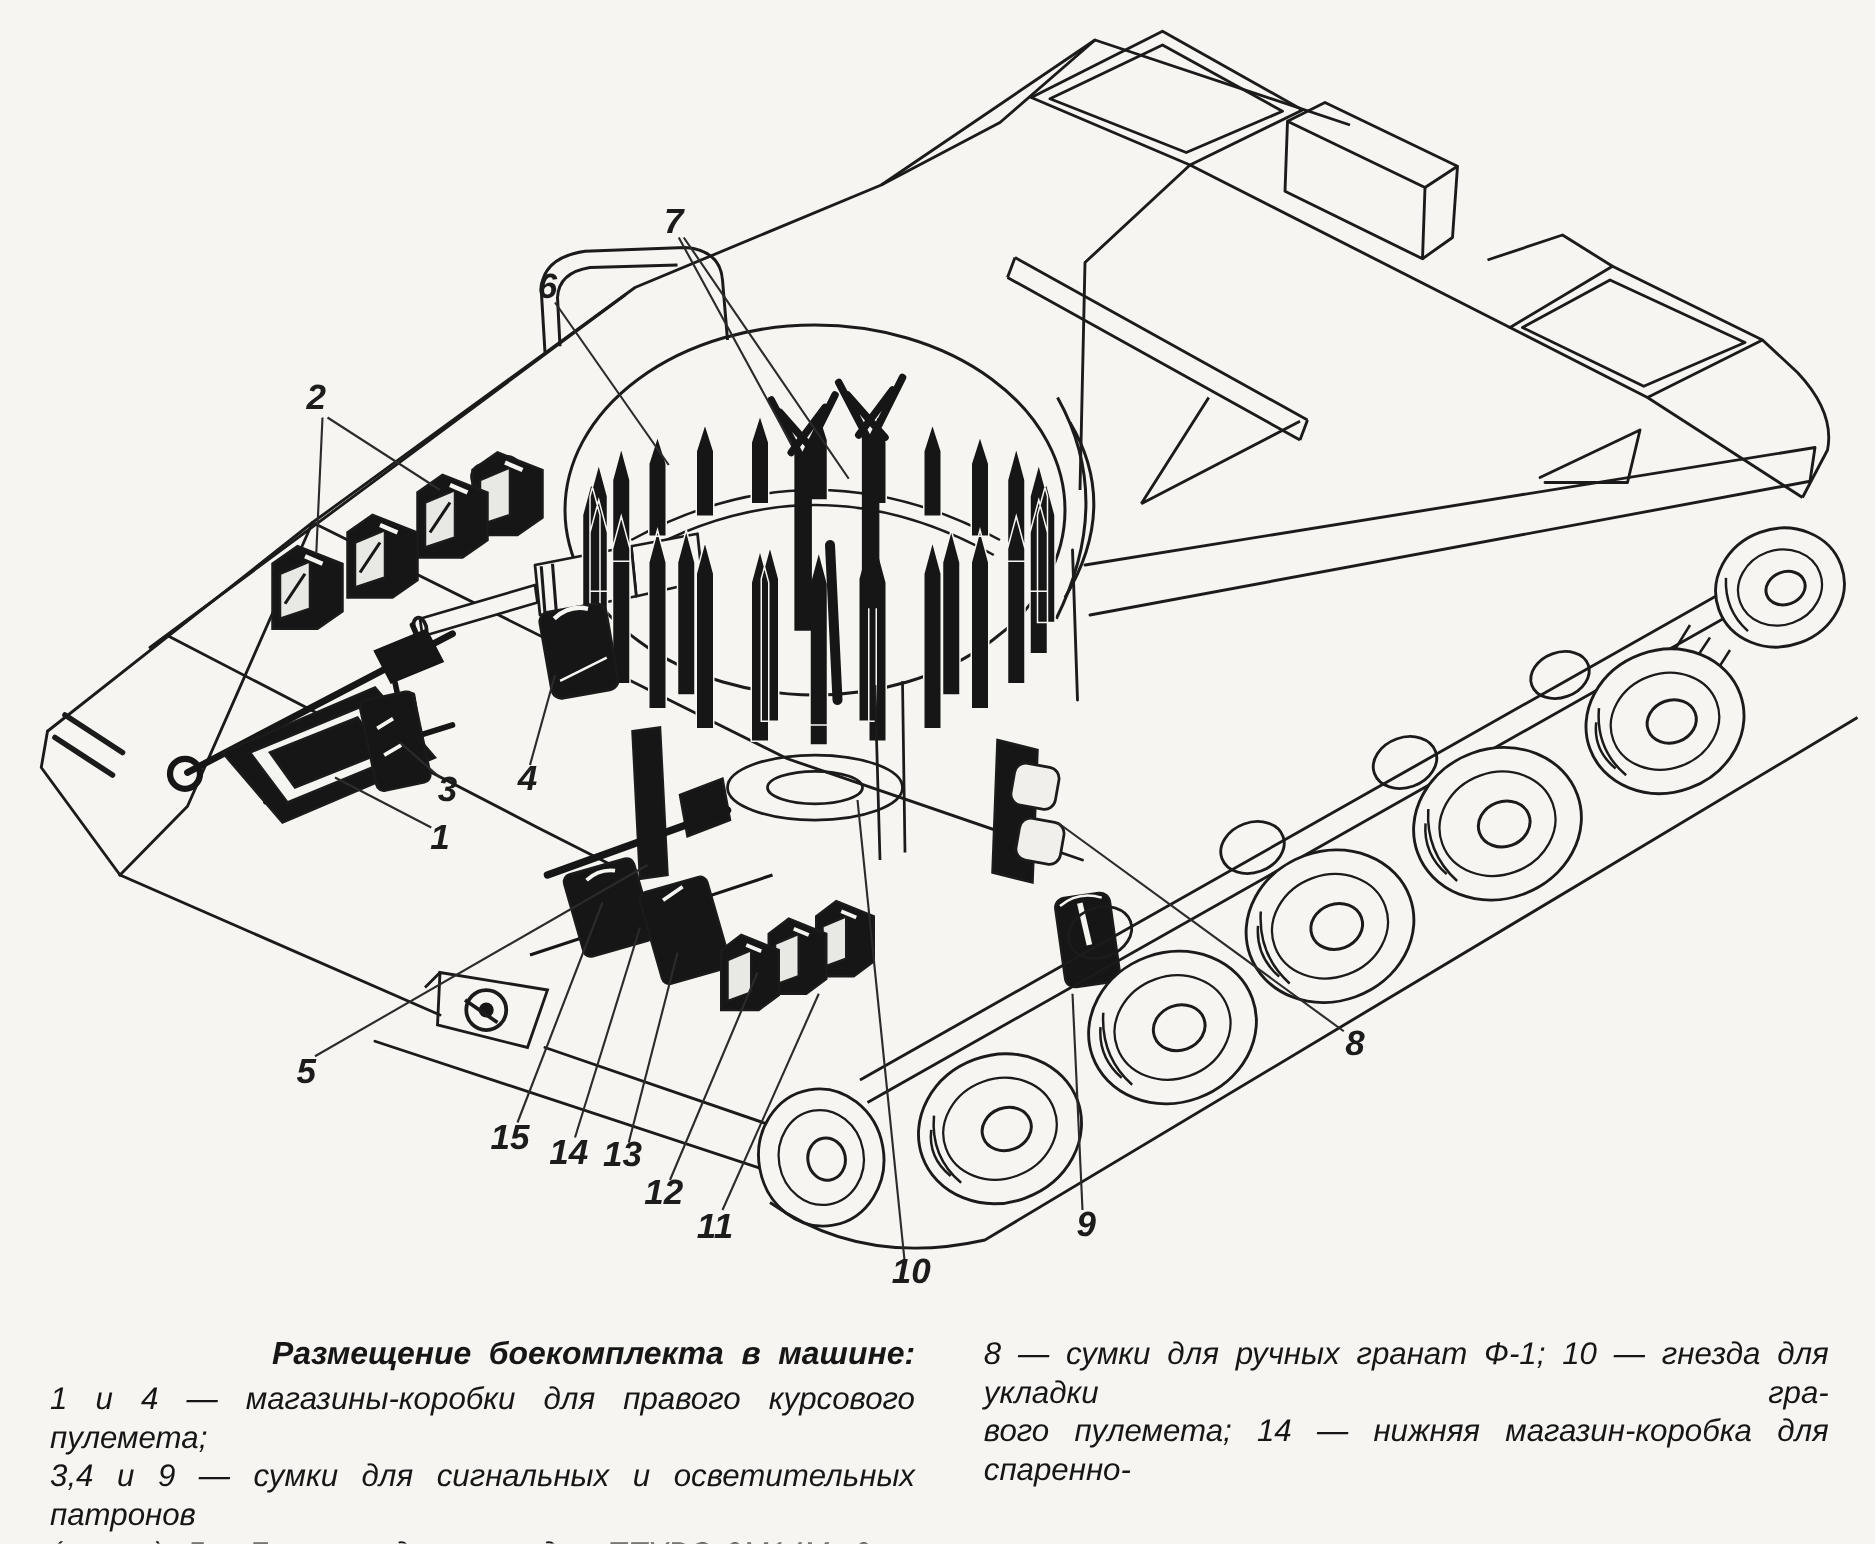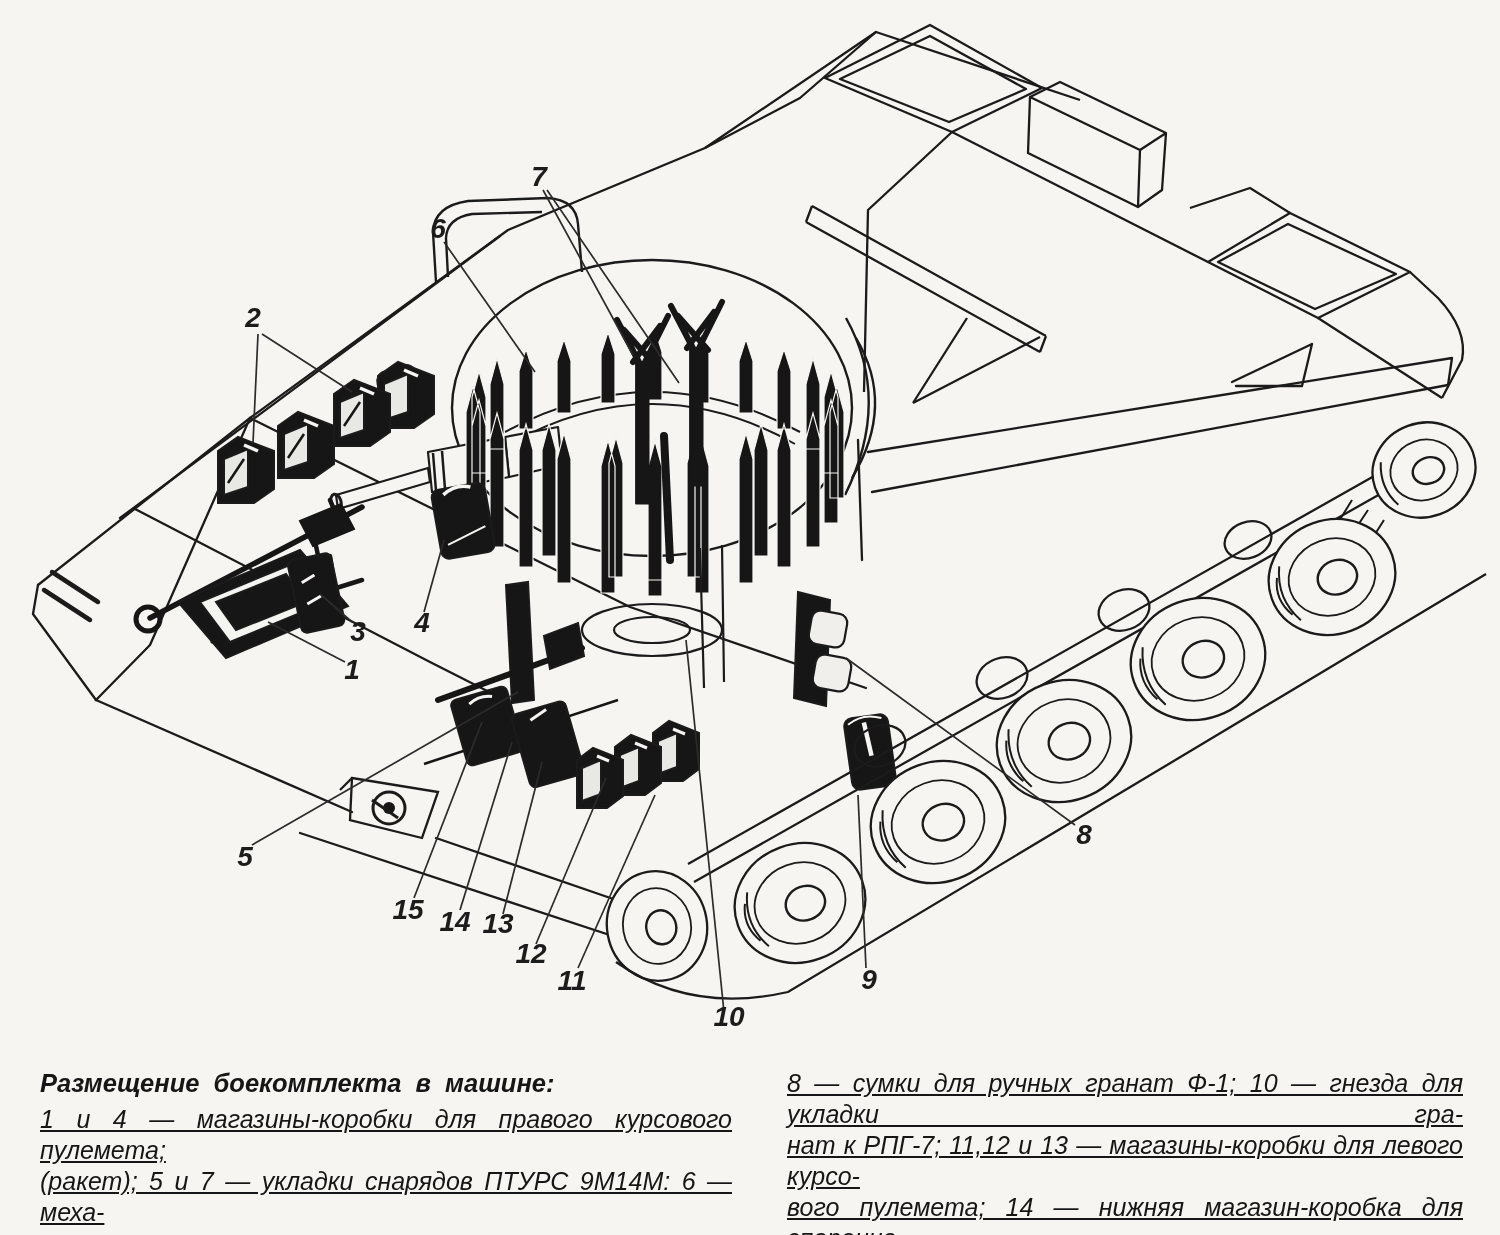--- a/index.html
+++ b/index.html
@@ -5,23 +5,23 @@
   html,body{margin:0;padding:0;background:#f6f5f2;}
   .page{position:relative;width:1500px;height:1235px;background:#f6f5f2;overflow:hidden;
         font-family:"Liberation Sans",sans-serif;}
   .drawing-svg{position:absolute;top:0;left:0;}
   .lbl{font-family:"Liberation Sans",sans-serif;font-style:italic;font-weight:700;
        font-size:28px;fill:#1c1c1c;text-anchor:middle;}
   .caption-col{position:absolute;top:1068px;color:#161616;}
   .caption-col.left{left:40px;width:692px;}
   .caption-col.right{left:787px;width:676px;}
   .cap-title{margin:0 0 5px 0;font:italic 700 25.5px/31px "Liberation Sans",sans-serif;
-             word-spacing:7px;white-space:nowrap;}
+             word-spacing:7px;white-space:nowrap;text-align:right;}
   .cap-line{margin:0;font:italic 400 25px/31px "Liberation Sans",sans-serif;
-            text-align:justify;text-align-last:justify;text-decoration:underline;}
+            text-align:justify;text-align-last:justify;}
 </style>
 </head>
 <body>
 
 <div class="page">
 
 <svg class="drawing-svg" width="1500" height="1060" viewBox="0 0 1500 1060">
 
   <g fill="none" stroke="#1b1b1b" stroke-width="2.3" stroke-linejoin="round" stroke-linecap="round">
     <path d="M38,585 L250,418 L508,230 L705,148 L876,32"></path>
@@ -297,22 +297,22 @@
     <text class="lbl" x="531" y="963">12</text>
     <text class="lbl" x="498" y="933">13</text>
     <text class="lbl" x="455" y="931">14</text>
     <text class="lbl" x="408" y="919">15</text>
   </g>
 </svg>
 
   <div class="caption-col left">
     <p class="cap-title">Размещение боекомплекта в машине:</p>
     <p class="cap-line">1 и 4 — магазины-коробки для правого курсового пулемета;</p>
+    <p class="cap-line">3,4 и 9 — сумки для сигнальных и осветительных патронов</p>
     <p class="cap-line">(ракет); 5 и 7 — укладки снарядов ПТУРС 9М14М: 6 — меха-</p>
 
   </div>
   <div class="caption-col right">
     <p class="cap-line">8 — сумки для ручных гранат Ф-1; 10 — гнезда для укладки гра-</p>
-    <p class="cap-line">нат к РПГ-7; 11,12 и 13 — магазины-коробки для левого курсо-</p>
     <p class="cap-line">вого пулемета; 14 — нижняя магазин-коробка для спаренно-</p>
 
   </div>
 </div>
 
 </body></html>

